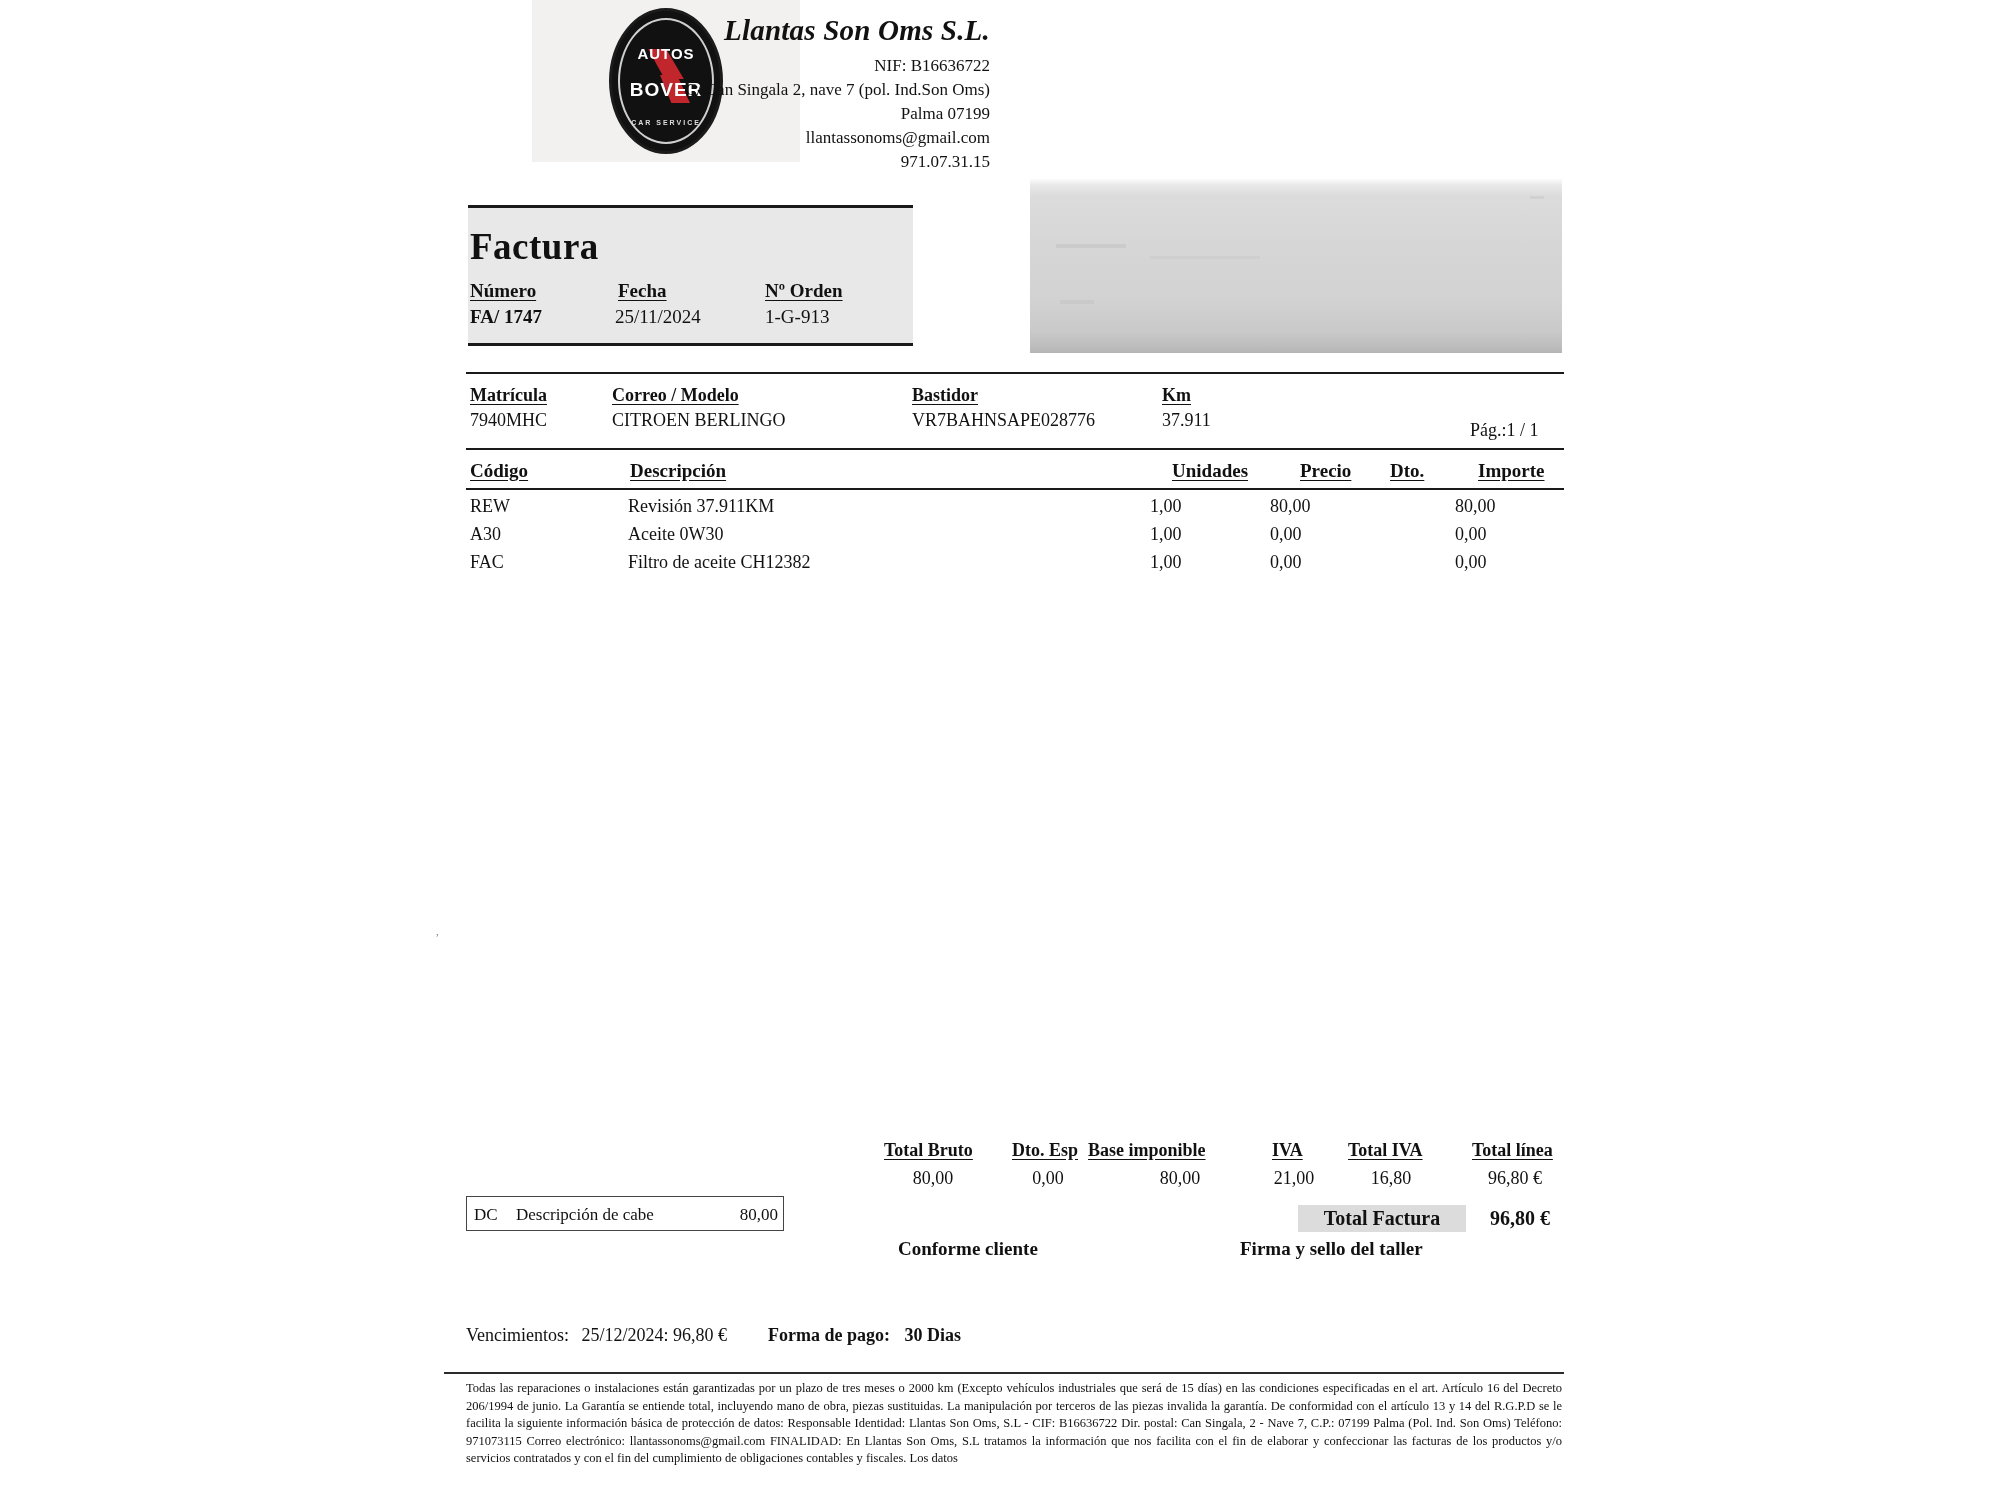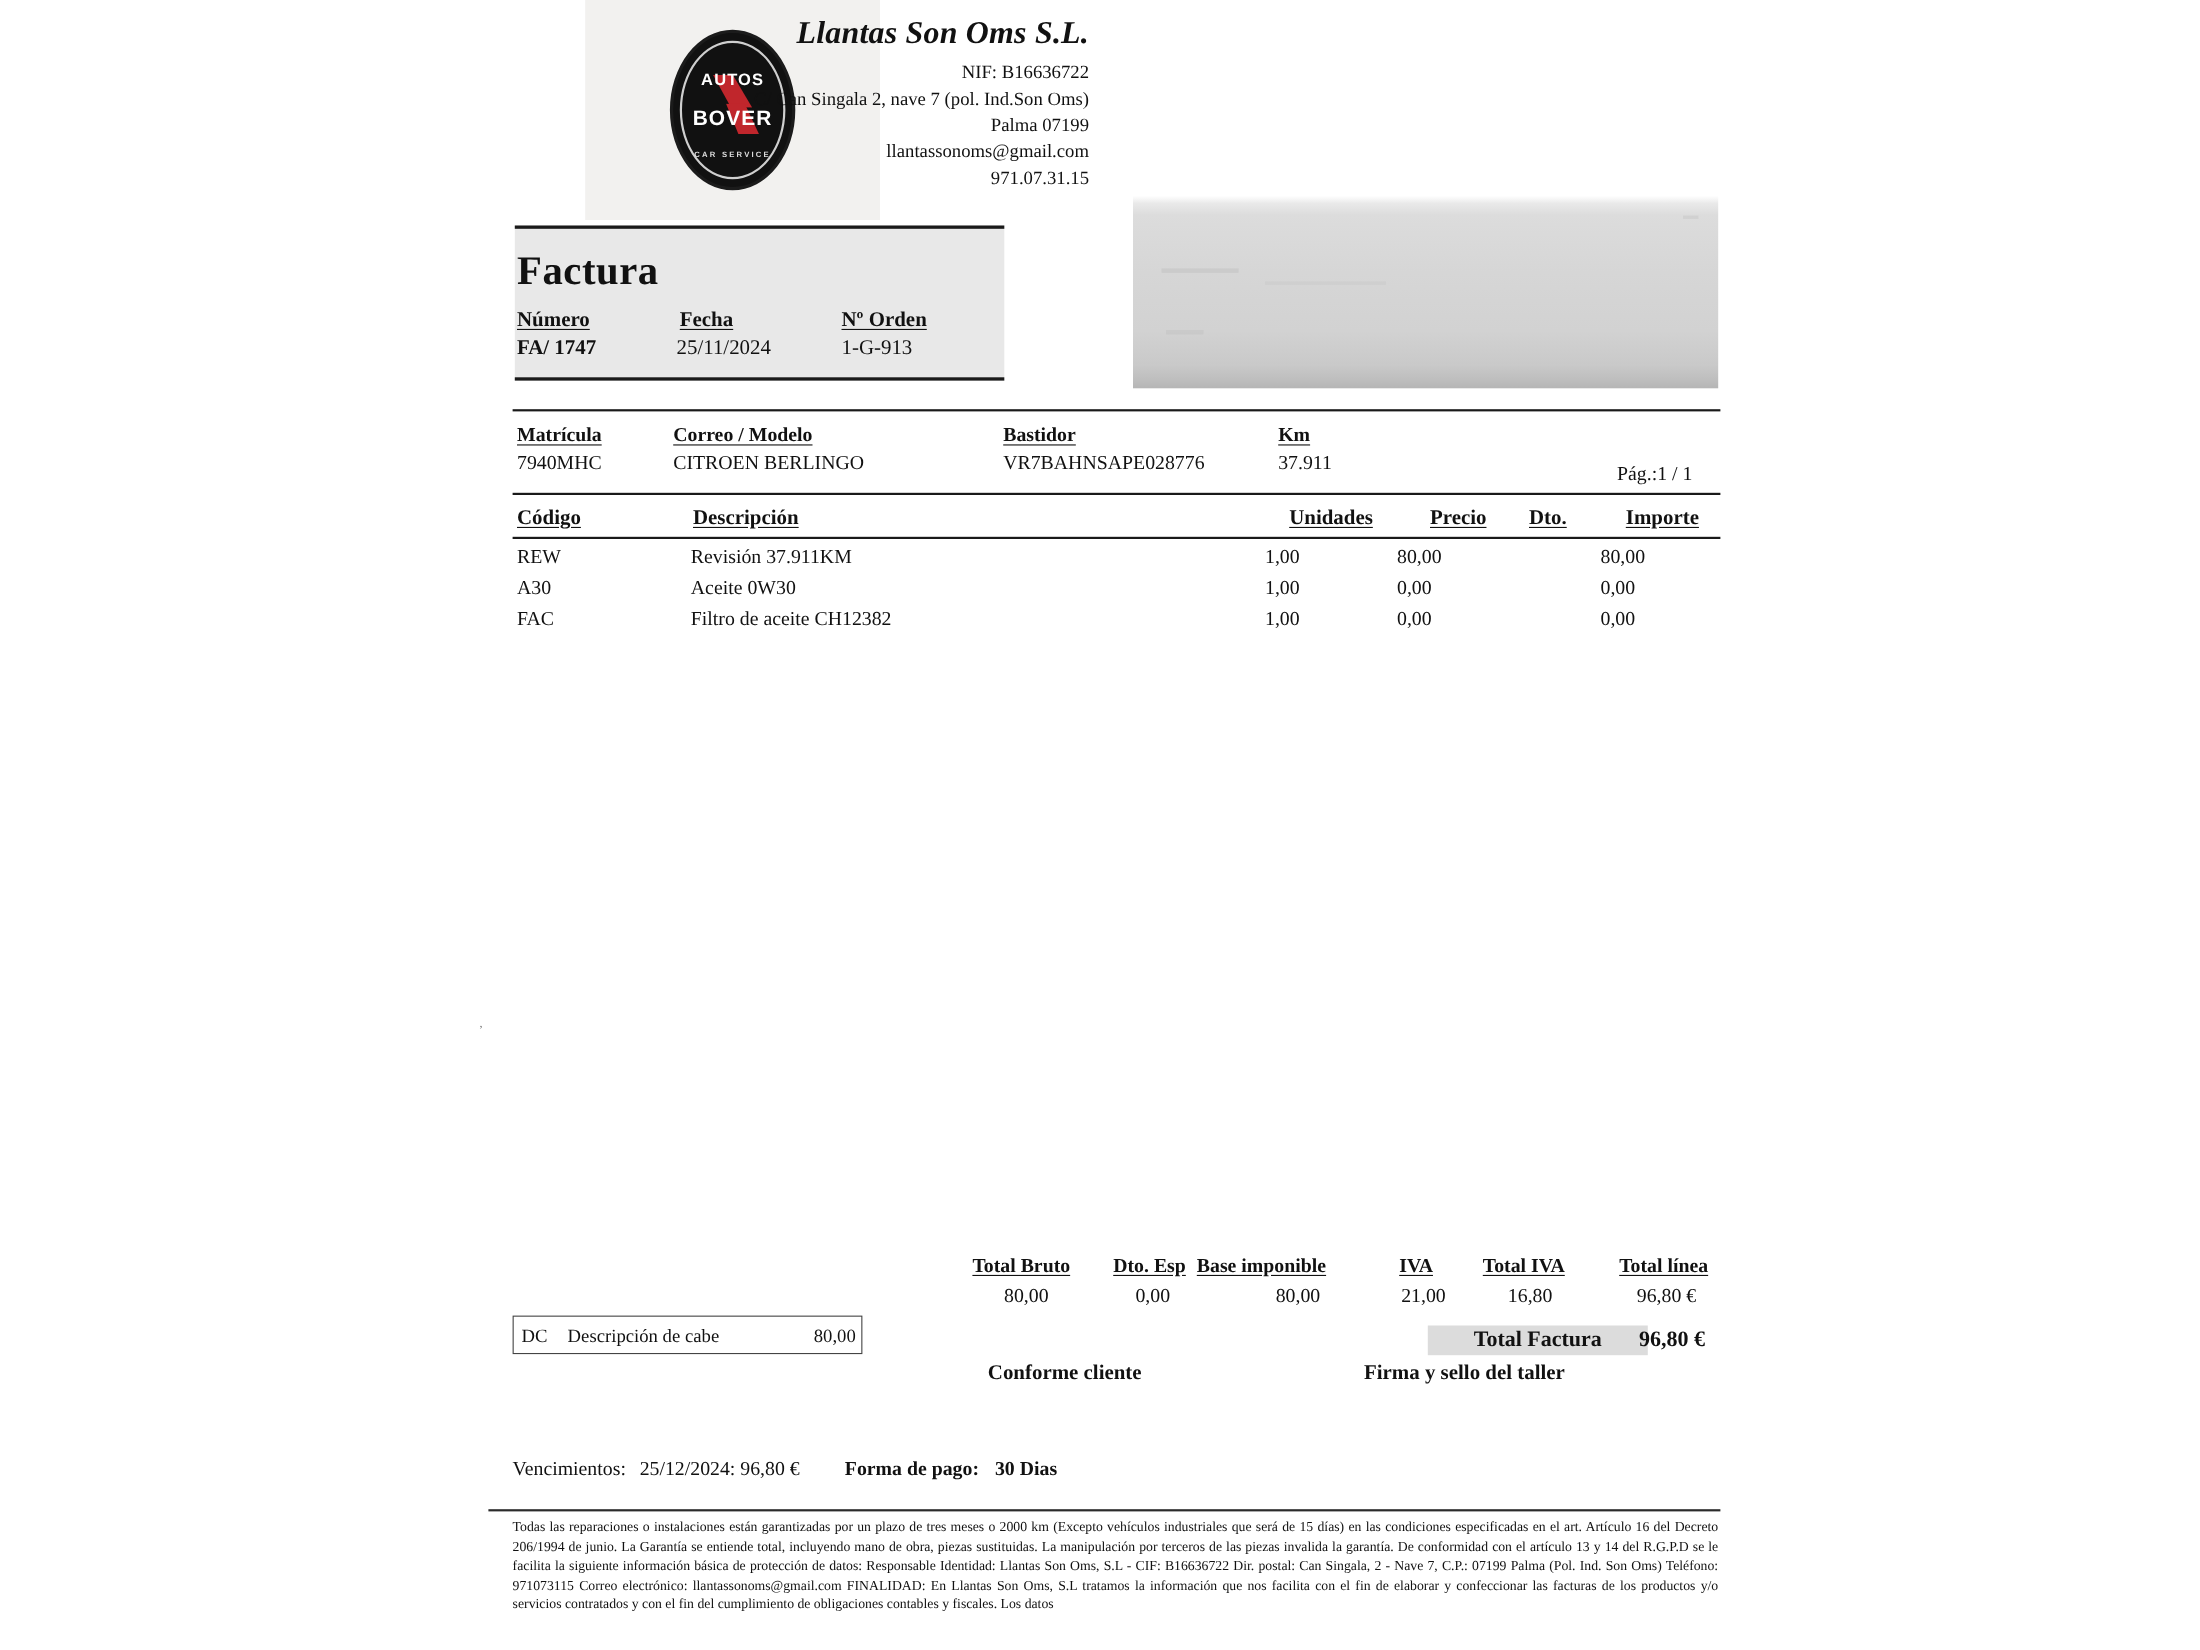--- a/index.html
+++ b/index.html
@@ -22,21 +22,21 @@
     height: 1500px;
     background: #fff;
   }
 
   
   .logo-box {
     position: absolute;
     left: 532px;
     top: 0px;
     width: 268px;
-    height: 200px;
+    height: 162px;
     background: #f2f1ef;
   }
   .logo-oval {
     position: absolute;
     left: 50%;
     top: 50%;
     transform: translate(-50%, -50%);
     width: 108px;
     height: 140px;
     border-radius: 50% / 50%;
@@ -212,21 +212,21 @@
   }
   .total-factura-label {
     position: absolute;
     left: 1298px;
     top: 1205px;
     width: 168px;
     text-align: center;
     font-size: 20px;
     font-weight: bold;
     background: #dcdcdc;
-    padding: 2px 16px;
+    padding: 2px 0;
   }
   .total-factura-val {
     position: absolute;
     left: 1490px;
     top: 1207px;
     font-size: 20px;
     font-weight: bold;
   }
   .sig {
     position: absolute;

